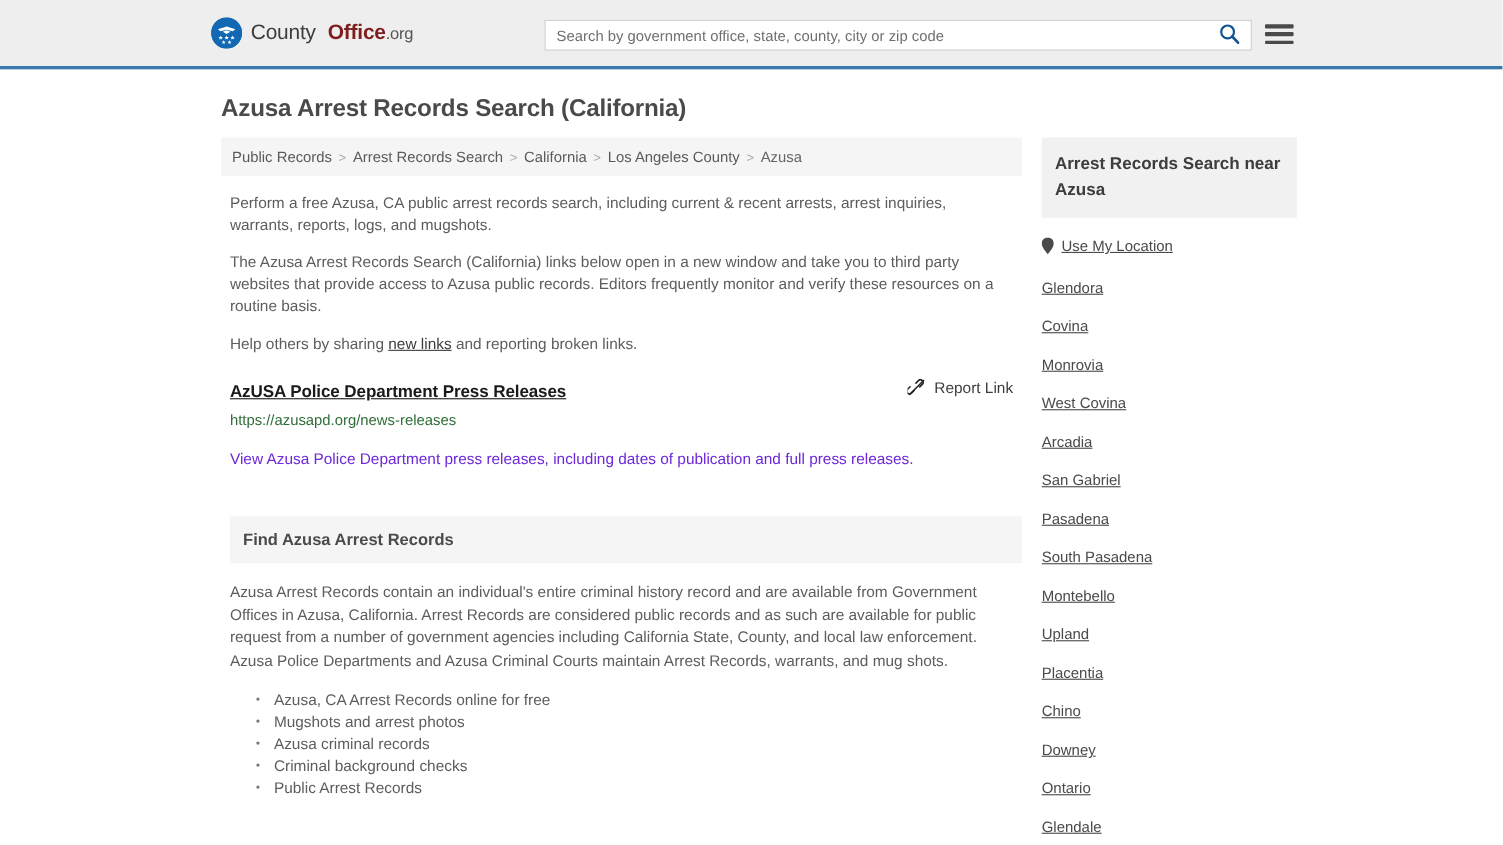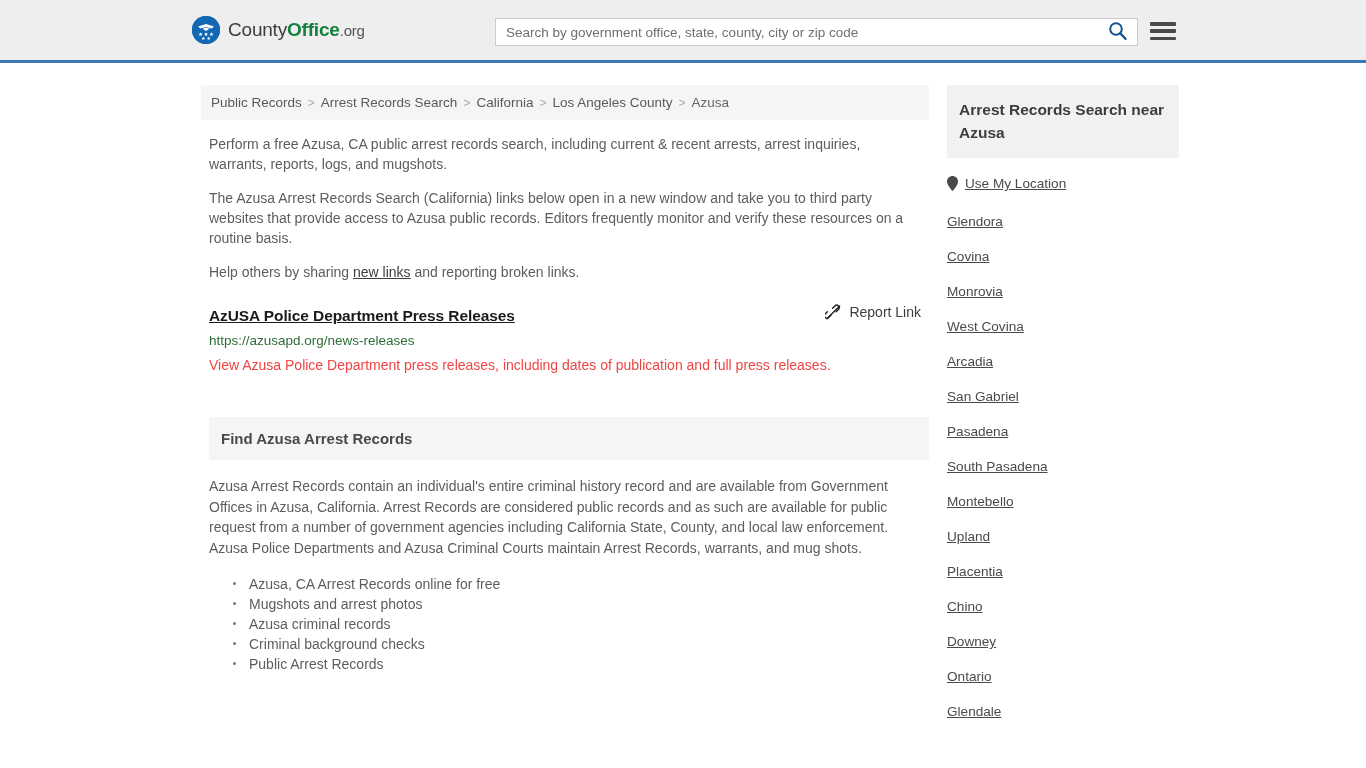--- a/index.html
+++ b/index.html
@@ -45,21 +45,21 @@
     flex: 0 0 auto;
     display: block;
   }
 
   .brand-text {
     font-size: 19px;
     color: #3d3d3d;
     letter-spacing: -0.2px;
     white-space: nowrap;
   }
-  .brand-text .b-bold { color: #15803d; font-weight: bold; }
+  .brand-text .b-bold { color: #7f1d1d; font-weight: bold; margin-left: 11px; }
   .brand-text .b-org { font-size: 15px; color: #555; }
 
   .search-wrap {
     position: absolute;
     left: 495px;
     top: 18px;
     width: 643px;
     height: 28px;
     background: #ffffff;
     border: 1px solid #cccccc;
@@ -199,22 +199,22 @@
     padding-right: 8px;
   }
   .result-url {
     color: #2f6d38;
     font-size: 13.5px;
     margin-top: 7px;
     line-height: 18px;
   }
   .result-desc {
     font-size: 14px;
-    color: #ef4444;
-    margin-top: 5px;
+    color: #6d28d9;
+    margin-top: 16px;
     line-height: 20px;
   }
 
   
   .section-head {
     background: #f5f5f5;
     padding: 13px 12px;
     font-size: 15px;
     font-weight: bold;
     color: #4a4a4a;
@@ -314,20 +314,21 @@
 
   <div class="hamburger">
     <span></span>
     <span></span>
     <span></span>
   </div>
 </header>
 
 <div class="page">
 
+  <h1 class="page-title">Azusa Arrest Records Search (California)</h1>
 
   <div class="layout">
 
     <div class="content-col">
 
       <nav class="breadcrumb" id="breadcrumb">
           <a href="#" class="">Public Records</a>
           <span class="sep">&gt;</span>
           <a href="#" class="">Arrest Records Search</a>
           <span class="sep">&gt;</span>

